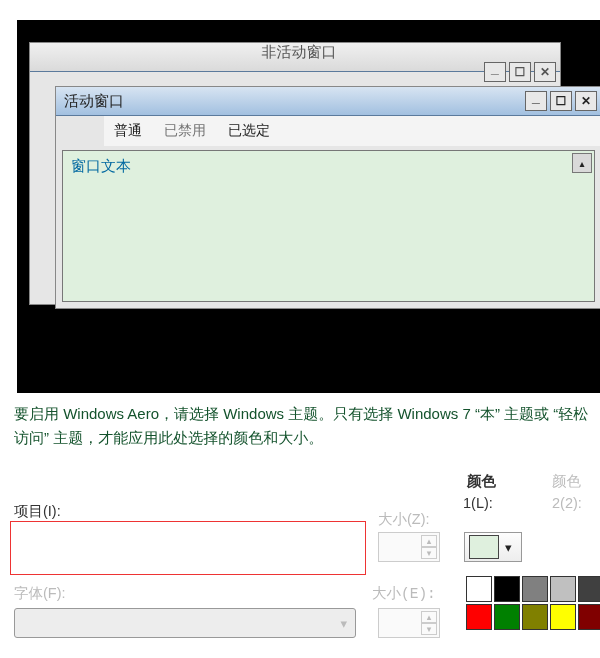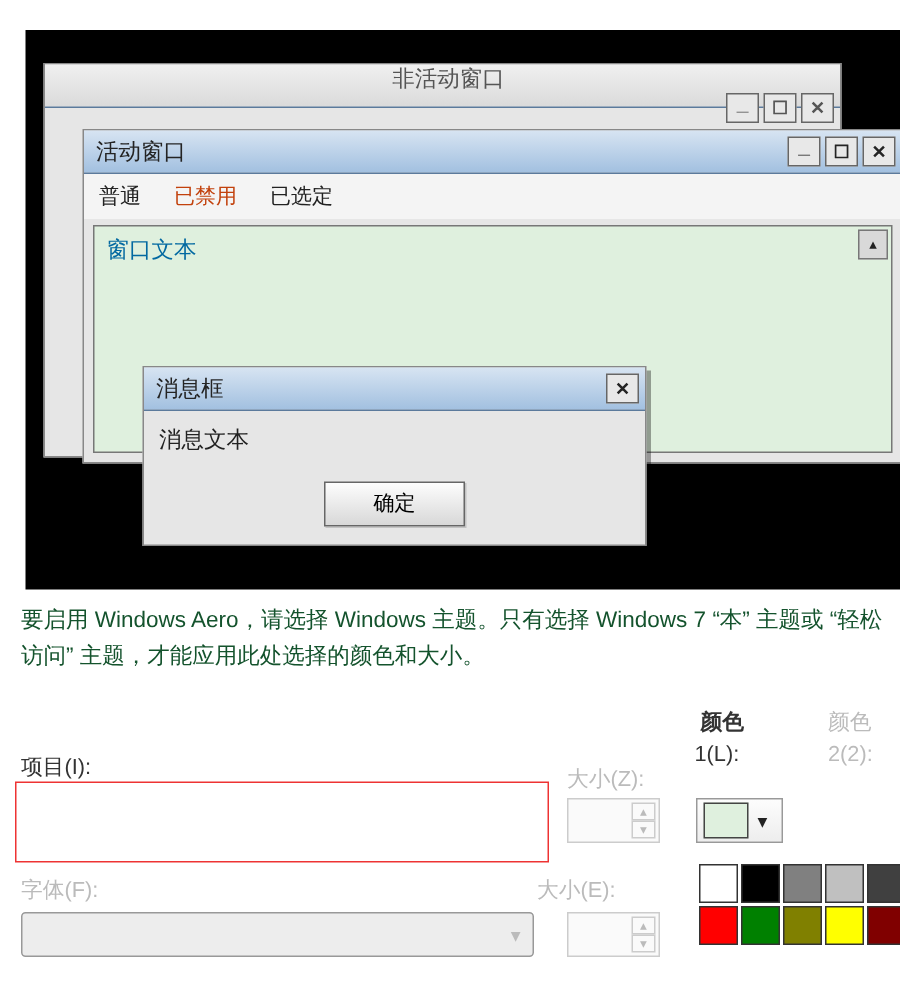--- a/index.html
+++ b/index.html
@@ -92,22 +92,23 @@
     box-shadow: 3px 3px 0 rgba(0,0,0,.35);
   }
 
   
   .menubar {
     background: #f4f4f4;
     padding: 6px 10px;
     display: flex;
     gap: 22px;
     font-size: 14px;
-  }
-  .menubar .disabled { color: #c2410c; text-align: right; }
+    margin-left: 48px;
+  }
+  .menubar .disabled { color: #737373; text-align: right; }
 
   
   .doc-shell {
     margin: 4px 6px 6px 6px;
     border: 1px solid #777;
     background: #dff0de;
     height: 150px;
     position: relative;
   }
   .doc-shell .txt {
@@ -299,33 +300,20 @@
         <span>普通</span>
         <span class="disabled">已禁用</span>
         <span>已选定</span>
       </div>
       <div class="doc-shell">
         <div class="txt">窗口文本</div>
         <div class="vscroll"></div>
       </div>
     </div>
 
-    <div id="msgbox">
-      <div class="tbar">
-        <span>消息框</span>
-        <div class="titlebtns">
-
-          <div class="tbtn tbtn-close"></div>
-        </div>
-      </div>
-      <div class="body">消息文本</div>
-      <div class="btnrow">
-        <button class="classic-btn">确定</button>
-      </div>
-    </div>
 
   </div>
 
   <div id="desc">要启用 Windows Aero，请选择 Windows 主题。只有选择 Windows 7 “本” 主题或 “轻松访问” 主题，才能应用此处选择的颜色和大小。</div>
 
   <span class="lbl" style="left:467px;top:472px;font-weight:bold">颜色</span>
   <span class="lbl disabled" style="left:552px;top:472px;">颜色</span>
 
   <span class="lbl" style="left:14px; top:502px;">项目(I):</span>
   <span class="lbl disabled" style="left:378px;top:510px;">大小(Z):</span>
@@ -352,21 +340,21 @@
       <div style="background: rgb(192, 192, 192);"></div>
       <div style="background: rgb(64, 64, 64);"></div>
       <div style="background: rgb(255, 0, 0);"></div>
       <div style="background: rgb(0, 128, 0);"></div>
       <div style="background: rgb(128, 128, 0);"></div>
       <div style="background: rgb(255, 255, 0);"></div>
       <div style="background: rgb(128, 0, 0);"></div>
     </div>
 
   <span class="lbl disabled" style="left:14px; top:584px;">字体(F):</span>
-  <span class="lbl disabled" style="left:358px;top:584px;">大小(E):</span>
+  <span class="lbl disabled" style="left:372px;top:584px;font-family:Liberation Mono, monospace;">大小(E):</span>
 
   <div id="font-combo">
     <div class="combo disabled"></div>
   </div>
   <div id="size-e-spin">
     <div class="spinbtns">
       <div class="sp">▴</div>
       <div class="sp">▾</div>
     </div>
   </div>

